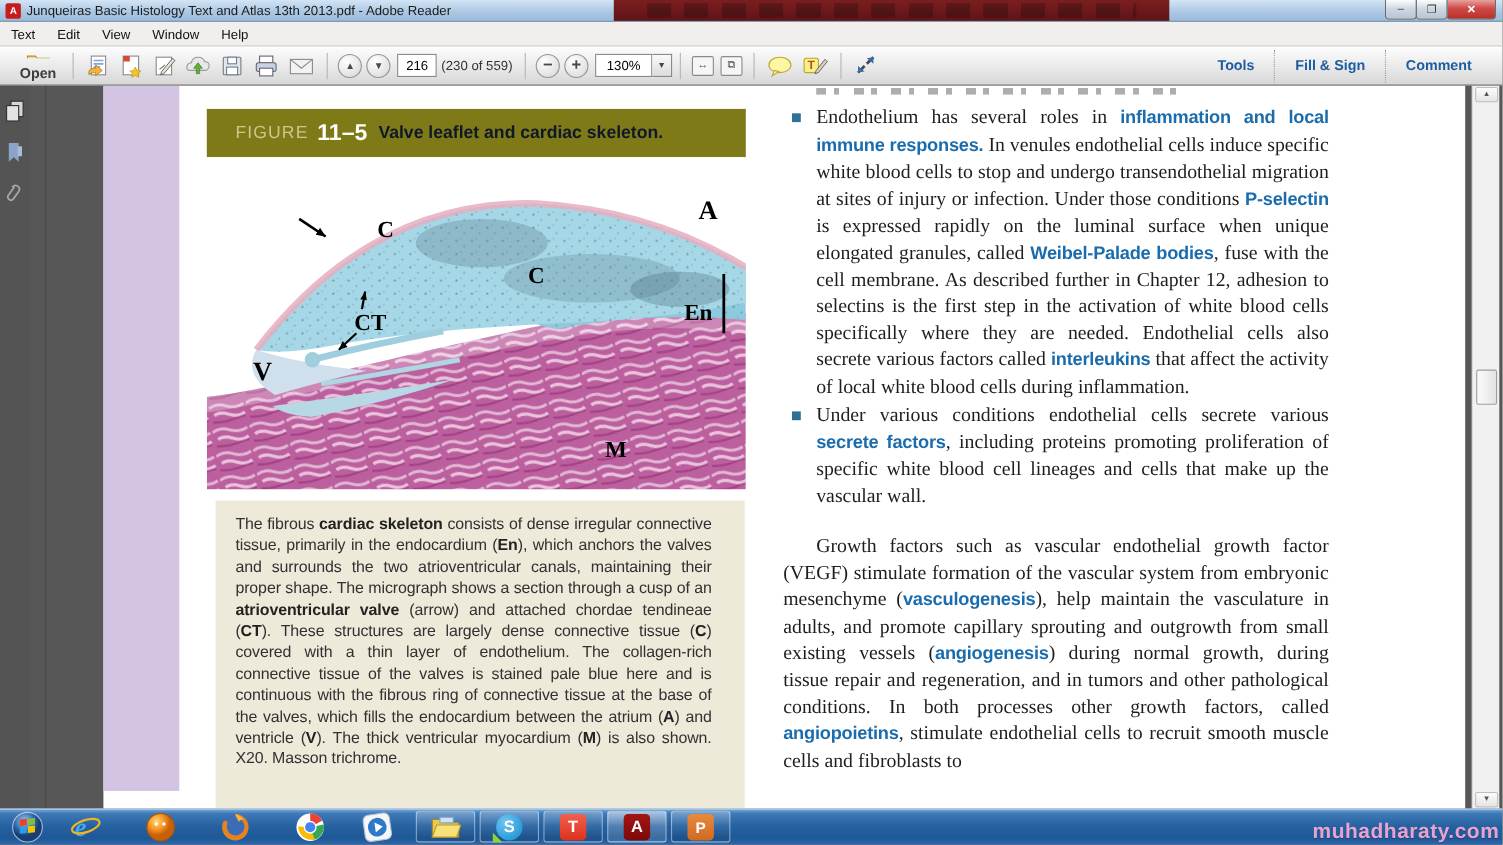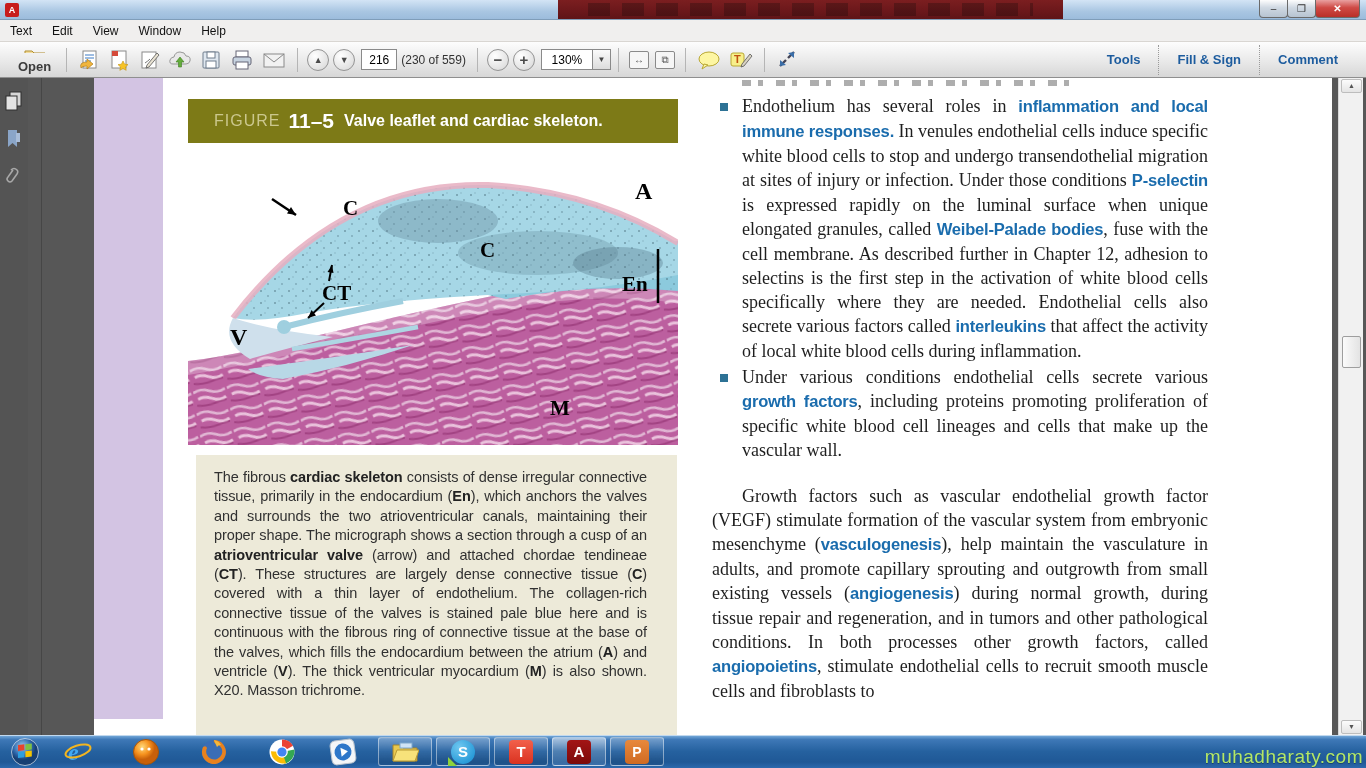--- a/index.html
+++ b/index.html
@@ -59,21 +59,21 @@
   .nav-strip .nicon { width:28px; height:30px; display:flex; align-items:center; justify-content:center; margin-top:8px; }
   .pane-line { position:absolute; left:41px; top:78px; width:1px; height:657px; background:#464646; }
 
   .pdf-page { position:absolute; left:94px; top:78px; width:1238px; height:657px; background:#fff; overflow:hidden; }
   .lavender { position:absolute; left:0; top:0; width:69px; height:641px; background:#d3c4e3; }
 
   .fig-header { position:absolute; left:94px; top:21px; width:490px; height:44px; background:#7d7a17;
     display:flex; align-items:center; padding-left:26px; }
   .fig-word { font-size:16px; letter-spacing:1px; color:#cbc78d; }
   .fig-num { font-size:21px; font-weight:bold; color:#fff; margin-left:8px; }
-  .fig-title { font-size:16px; font-weight:bold; color:#ffffff; margin-left:10px; }
+  .fig-title { font-size:16px; font-weight:bold; color:#0f172a; margin-left:10px; }
 
   .fig-image { position:absolute; left:94px; top:65px; width:490px; height:302px; background:#fff; }
 
   .fig-caption { position:absolute; left:102px; top:377px; width:481px; height:280px; background:#edead9;
     padding:13px 30px 0 18px; font-size:14.5px; line-height:19.4px; color:#313131;
     letter-spacing:-0.1px; text-align:justify; overflow:hidden; }
   .fig-caption .b { font-weight:bold; color:#222; }
 
   .right-col { position:absolute; left:618px; top:0; width:496px; height:657px; overflow:hidden;
     font-family:"Liberation Serif",serif; font-size:18px; line-height:24px; color:#1e1e1e; text-align:justify; }
@@ -105,29 +105,30 @@
   .tb-frame.active { background:linear-gradient(rgba(255,255,255,.55),rgba(255,255,255,.2) 48%,rgba(255,255,255,.1)); }
   .appsq { width:24px; height:24px; border-radius:4px; color:#fff; font-weight:bold; font-size:15px;
     display:flex; align-items:center; justify-content:center; }
   .skype-c { width:24px; height:24px; border-radius:50%; background:radial-gradient(circle at 35% 30%,#6fc7f0,#0f8bd0);
     color:#fff; font-weight:bold; font-size:15px; display:flex; align-items:center; justify-content:center; position:relative; }
   .skype-c::after { content:""; position:absolute; left:-3px; bottom:-2px; width:0; height:0;
     border-left:9px solid #8ed23c; border-top:9px solid transparent; }
   .tapp { background:linear-gradient(#f2604b,#da3220); }
   .adobe { background:linear-gradient(#a31515,#7c0a0a); }
   .ppt { background:linear-gradient(#e8893c,#cf6a22); font-size:14px; }
-  .watermark { position:absolute; right:3px; top:746px; font-size:19px; font-weight:normal;
-    color:#bef264; opacity:.93; letter-spacing:.5px; z-index:30;
+  .watermark { position:absolute; right:3px; top:746px; font-size:19px; font-weight:bold;
+    color:#f9a8d4; opacity:.93; letter-spacing:.5px; z-index:30;
     font-family:"Liberation Sans",sans-serif; text-shadow:0 1px 0 rgba(0,0,0,.3); }
 </style>
 </head>
 <body>
 
 <div class="titlebar">
   <div class="pdficon">A</div>
+  <span class="titlebar-text">Junqueiras Basic Histology Text and Atlas 13th 2013.pdf - Adobe Reader</span>
   <div class="tb-watermark-strip"></div>
   <div class="winbtns">
     <div class="winbtn">–</div>
     <div class="winbtn">❐</div>
     <div class="winbtn close">✕</div>
   </div>
 </div>
 
 <div class="menubar">
   <span class="menu-item">Text</span>
@@ -330,21 +331,21 @@
   <div class="fig-caption"><span>The fibrous </span><span class="b">cardiac skeleton</span><span> consists of dense irregular connective tissue, primarily in the endocardium (</span><span class="b">En</span><span>), which anchors the valves and surrounds the two atrioventricular canals, maintaining their proper shape. The micrograph shows a section through a cusp of an </span><span class="b">atrioventricular valve</span><span> (arrow) and attached chordae tendineae (</span><span class="b">CT</span><span>). These structures are largely dense connective tissue (</span><span class="b">C</span><span>) covered with a thin layer of endothelium. The collagen-rich connective tissue of the valves is stained pale blue here and is continuous with the fibrous ring of connective tissue at the base of the valves, which fills the endocardium between the atrium (</span><span class="b">A</span><span>) and ventricle (</span><span class="b">V</span><span>). The thick ventricular myocardium (</span><span class="b">M</span><span>) is also shown. X20. Masson trichrome.</span></div>
 
   <div class="right-col">
     <div class="cut-line"></div>
     <div class="bullet-item">
       <div class="bullet-sq"></div>
       <div class="bullet-text"><span>Endothelium has several roles in </span><span class="term">inflammation and local immune responses.</span><span> In venules endothelial cells induce specific white blood cells to stop and undergo transendothelial migration at sites of injury or infection. Under those conditions </span><span class="term">P-selectin</span><span> is expressed rapidly on the luminal surface when unique elongated granules, called </span><span class="term">Weibel-Palade bodies</span><span>, fuse with the cell membrane. As described further in Chapter 12, adhesion to selectins is the first step in the activation of white blood cells specifically where they are needed. Endothelial cells also secrete various factors called </span><span class="term">interleukins</span><span> that affect the activity of local white blood cells during inflammation.</span></div>
     </div>
     <div class="bullet-item">
       <div class="bullet-sq"></div>
-      <div class="bullet-text"><span>Under various conditions endothelial cells secrete various </span><span class="term">growth factors</span><span>, including proteins promoting proliferation of specific white blood cell lineages and cells that make up the vascular wall.</span></div>
+      <div class="bullet-text"><span>Under various conditions endothelial cells secrete various </span><span class="term">secrete factors</span><span>, including proteins promoting proliferation of specific white blood cell lineages and cells that make up the vascular wall.</span></div>
     </div>
     <div class="para"><span>Growth factors such as vascular endothelial growth factor (VEGF) stimulate formation of the vascular system from embryonic mesenchyme (</span><span class="term">vasculogenesis</span><span>), help maintain the vasculature in adults, and promote capillary sprouting and outgrowth from small existing vessels (</span><span class="term">angiogenesis</span><span>) during normal growth, during tissue repair and regeneration, and in tumors and other pathological conditions. In both processes other growth factors, called </span><span class="term">angiopoietins</span><span>, stimulate endothelial cells to recruit smooth muscle cells and fibroblasts to</span></div>
   </div>
 </div>
 
 <div class="scrollbar">
   <div class="sb-btn" style="top:1px;">▲</div>
   <div class="sb-thumb"></div>
   <div class="sb-btn" style="bottom:1px;">▼</div>
 </div>

